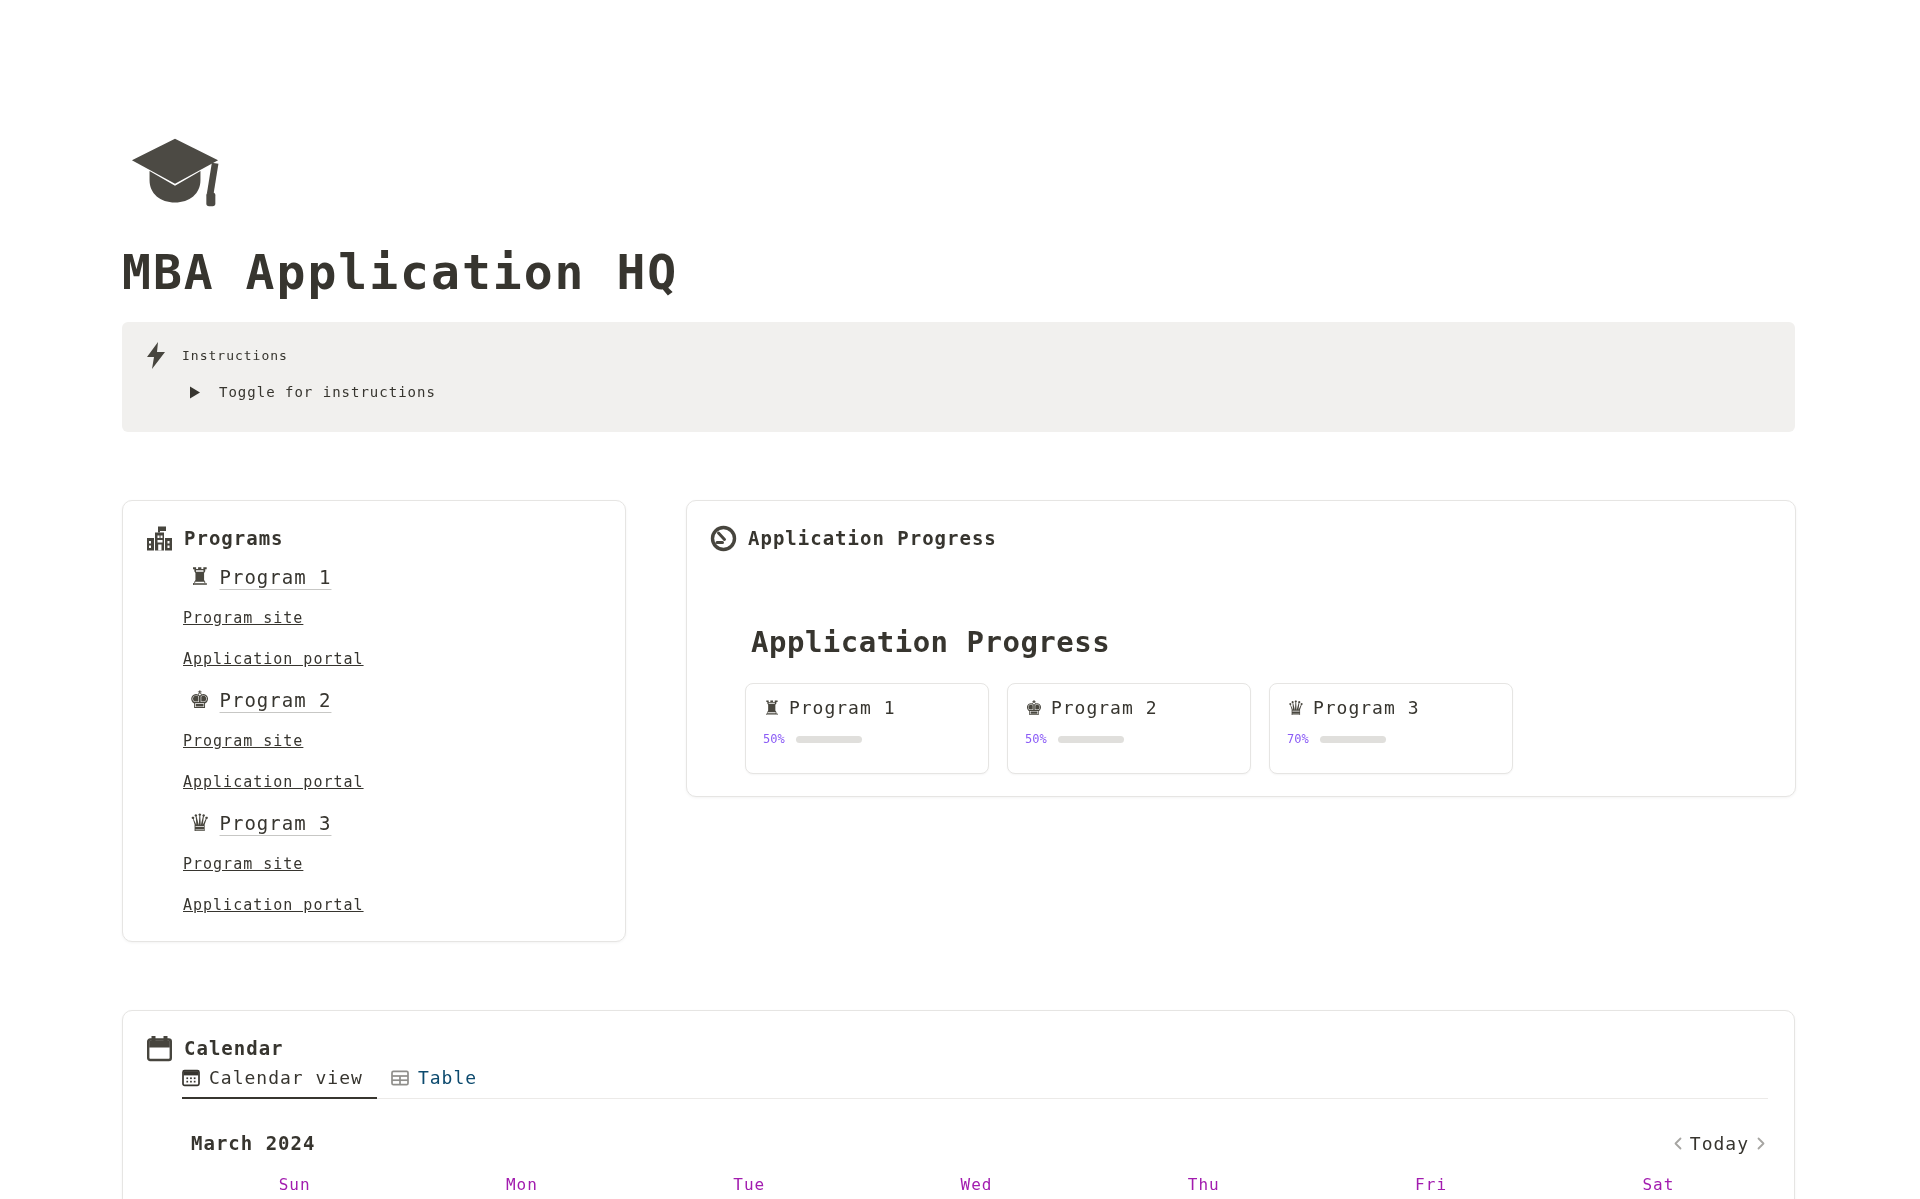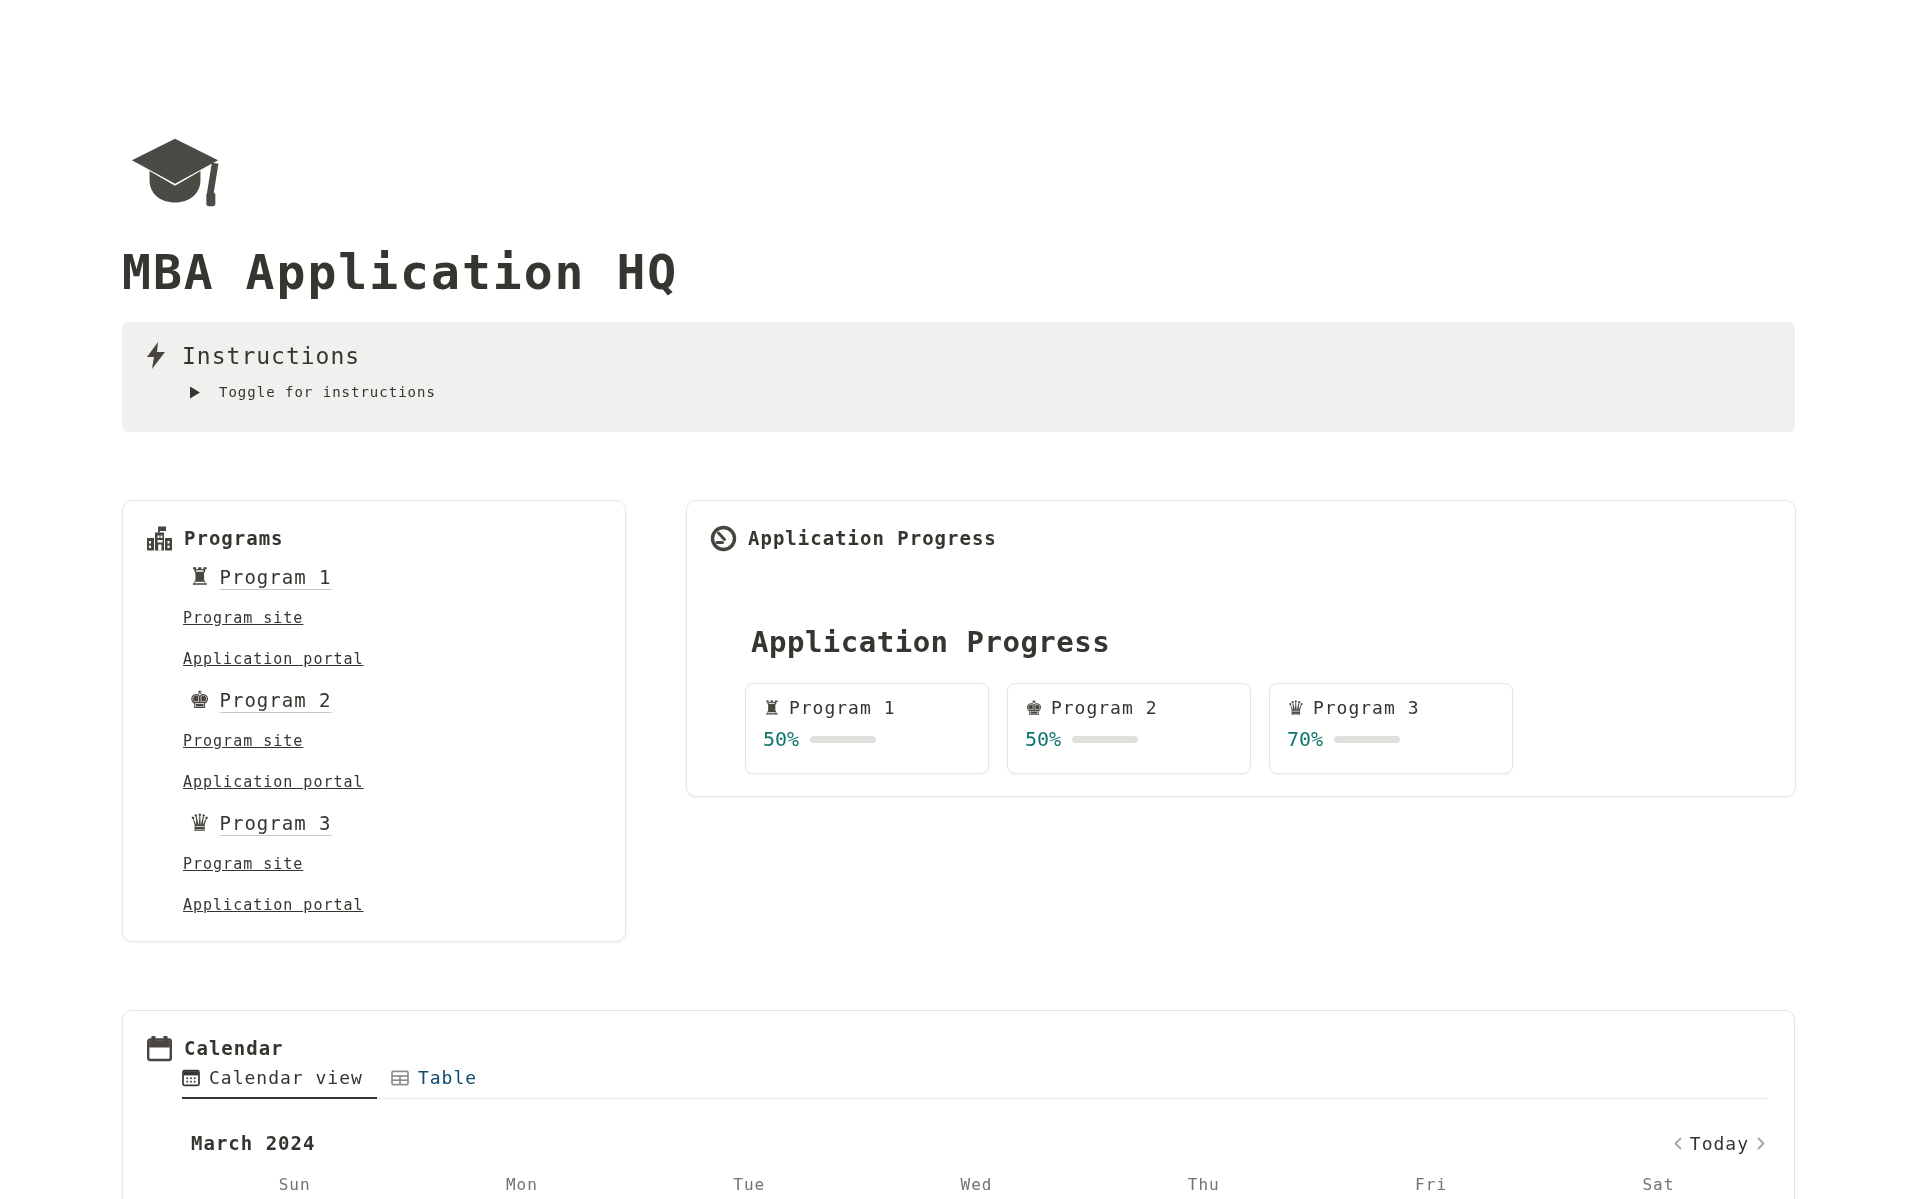--- a/index.html
+++ b/index.html
@@ -7,21 +7,21 @@
     font-family:"DejaVu Sans Mono","Liberation Mono",monospace; color:#37352f; }
   .abs { position:absolute; }
 
   
   #page-icon { left:128px; top:134px; }
   #page-title { left:122px; top:244px; font-size:48px; font-weight:bold; letter-spacing:2px; line-height:56px; }
 
   
   #callout { left:122px; top:322px; width:1673px; height:110px; background:#f1f0ee; border-radius:6px; }
   .callout-row1 { position:absolute; left:23px; top:20px; display:flex; align-items:center; gap:15px; }
-  .callout-row1 span { font-size:23px; letter-spacing:1px; line-height:26px; }
+  .callout-row1 span { font-size:13px; letter-spacing:1px; line-height:26px; }
   .callout-row2 { position:absolute; left:66px; top:57px; display:flex; align-items:center; gap:18px; }
   .callout-row2 span { font-size:14px; letter-spacing:1px; line-height:26px; }
 
   
   .card { position:absolute; background:#ffffff; border:1px solid #e6e5e3; border-radius:10px;
           box-shadow:0 1px 3px rgba(0,0,0,0.05); }
   .card-header { position:absolute; left:23px; top:23px; display:flex; align-items:center; gap:11px; }
   .card-header .hlabel { font-size:19px; font-weight:bold; letter-spacing:1px; line-height:28px; }
 
   
@@ -45,32 +45,32 @@
   .tab.active { border-bottom-color:#37352f; }
   .tab.inactive { color:#0c4a6e; margin-left:14px; }
   #db-title { position:absolute; left:64px; top:124px; font-size:29px; font-weight:bold; letter-spacing:0.5px; line-height:34px; }
   #gallery-row { position:absolute; left:58px; top:182px; display:flex; gap:18px; }
   .gcard { width:244px; height:91px; background:#fff; border:1px solid #e6e5e3; border-radius:8px;
            box-shadow:0 1px 2px rgba(0,0,0,0.04); position:relative; }
   .gcard-title { position:absolute; left:17px; top:11px; display:flex; align-items:center; gap:8px; }
   .gcard-title .chess { font-size:20px; }
   .gcard-title .gname { font-size:18px; letter-spacing:1px; line-height:26px; }
   .gcard-progress { position:absolute; left:17px; top:44px; display:flex; align-items:center; gap:11px; }
-  .gpct { font-size:20px; color:#0f766e; line-height:22px; }
+  .gpct { font-size:12px; color:#8b5cf6; line-height:22px; }
   .bar { width:66px; height:7px; border-radius:4px; background:#e0dfdc; overflow:hidden; }
   .fill { height:100%; border-radius:4px; background:#548764; }
 
   
   #calendar-card { left:122px; top:1010px; width:1673px; height:340px; }
   #month-row { position:absolute; left:68px; top:118px; right:26px; display:flex; align-items:center; }
   #month-label { font-size:19px; font-weight:bold; letter-spacing:1px; line-height:28px; }
   #today-nav { margin-left:auto; display:flex; align-items:center; gap:4px; }
   #today-label { font-size:18px; letter-spacing:1px; }
   #day-row { position:absolute; left:58px; right:22px; top:160px; display:grid; grid-template-columns:repeat(7,1fr); }
-  #day-row span { text-align:center; font-size:16px; color:#737373; letter-spacing:1px; line-height:28px; }
+  #day-row span { text-align:center; font-size:16px; color:#a21caf; letter-spacing:1px; line-height:28px; }
 
   .icon { display:inline-flex; flex:none; }
 </style>
 </head>
 <body>
 
 <div class="abs icon" id="page-icon">
   <svg width="94" height="80" viewBox="0 0 48 40">
     <path d="M24 2 L2 13 L24 25 L46 13 Z" fill="#4c4a44"></path>
     <path d="M11 18.5 L11 23 C11 30 16.5 34.5 24 34.5 C31.5 34.5 37 30 37 23 L37 18.5 L24 26 Z" fill="#4c4a44"></path>

